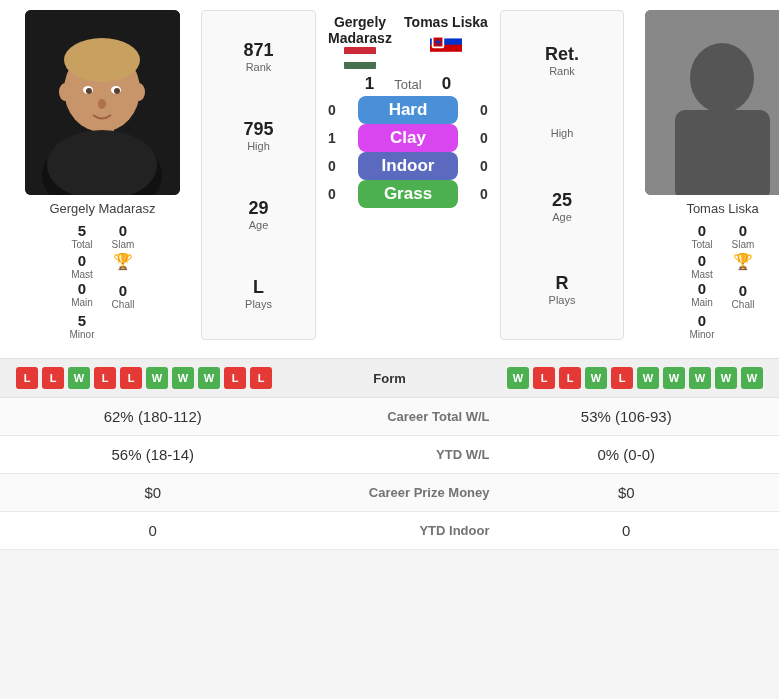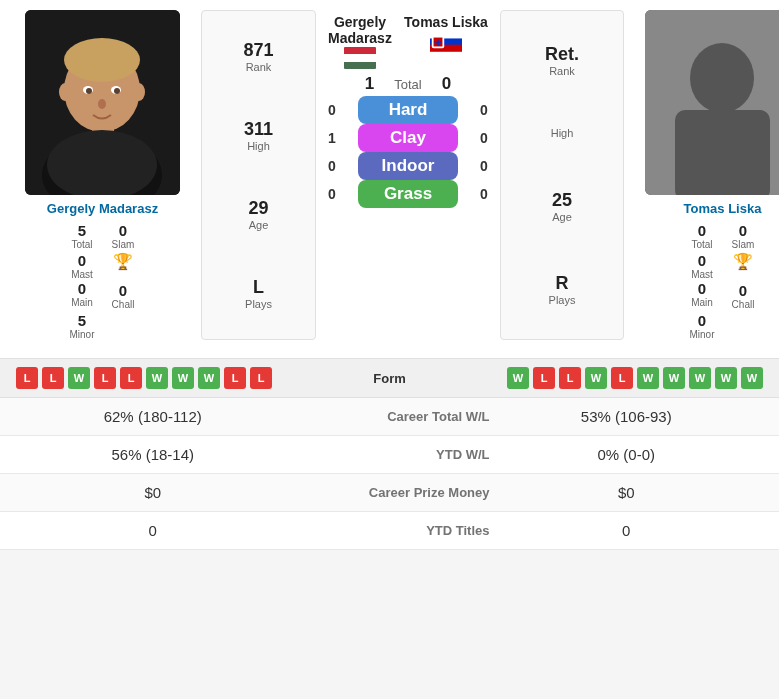--- a/index.html
+++ b/index.html
@@ -48,24 +48,24 @@
     .player-photo-left {
       background: #1a1a1a;
     }
 
     .player-photo-right {
       background: #555;
     }
 
     .player-name {
       font-size: 13px;
-      font-weight: bold;
+      font-weight: normal;
       text-align: center;
       margin-top: 6px;
-      color: #0369a1;
+      color: #404040;
     }
 
     .player-stats-grid {
       display: grid;
       grid-template-columns: 1fr 1fr;
       gap: 2px 16px;
       margin-top: 6px;
       text-align: center;
     }
 
@@ -379,21 +379,21 @@
         </div>
       </div>
     </div>
 
     <div class="middle-stats">
       <div class="mid-stat">
         <span class="mid-stat-value">871</span>
         <span class="mid-stat-label">Rank</span>
       </div>
       <div class="mid-stat">
-        <span class="mid-stat-value">311</span>
+        <span class="mid-stat-value">795</span>
         <span class="mid-stat-label">High</span>
       </div>
       <div class="mid-stat">
         <span class="mid-stat-value">29</span>
         <span class="mid-stat-label">Age</span>
       </div>
       <div class="mid-stat">
         <span class="mid-stat-value">L</span>
         <span class="mid-stat-label">Plays</span>
       </div>
@@ -567,19 +567,19 @@
     </div>
 
     <div class="stat-row">
       <div class="stat-row-left">$0</div>
       <div class="stat-row-center"><strong>Career Prize Money</strong></div>
       <div class="stat-row-right">$0</div>
     </div>
 
     <div class="stat-row">
       <div class="stat-row-left">0</div>
-      <div class="stat-row-center">YTD Titles</div>
+      <div class="stat-row-center">YTD Indoor</div>
       <div class="stat-row-right">0</div>
     </div>
 
   </div>
 
 </div>
 
 </body></html>

